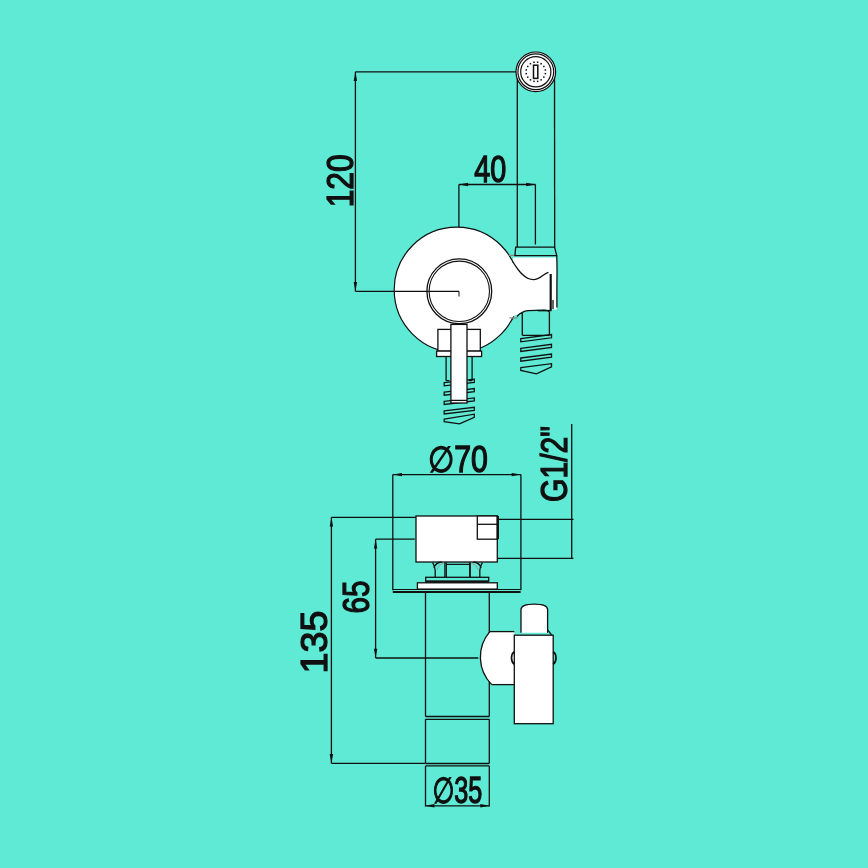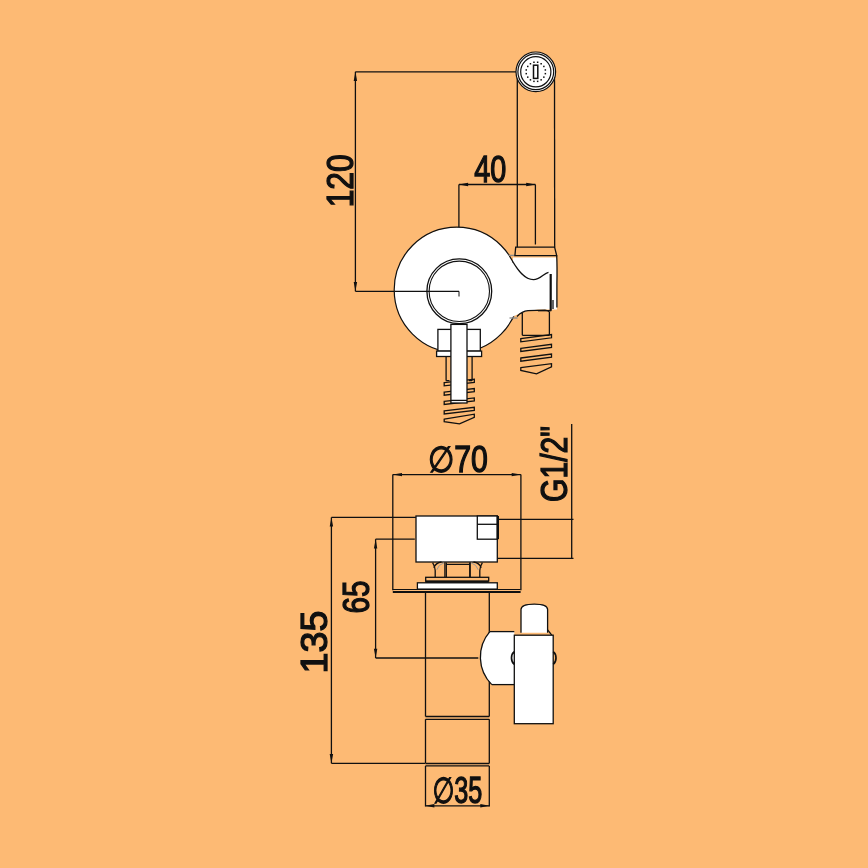--- a/index.html
+++ b/index.html
@@ -1,16 +1,16 @@
 <!DOCTYPE html>
 <html><head>
 <meta charset="utf-8">
 <style>
   html,body{margin:0;padding:0;background:#ffffff;}
-  .wrap{width:868px;height:868px;position:relative;background:#fdba74;overflow:hidden;}
+  .wrap{width:868px;height:868px;position:relative;background:#5eead4;overflow:hidden;}
   svg{position:absolute;left:0;top:0;}
   text{font-family:"Liberation Sans",sans-serif;fill:#101010;}
 </style>
 </head>
 <body>
 <div class="wrap">
 <svg width="868" height="868" viewBox="0 0 868 868" fill="none" stroke-linecap="butt">
 <g stroke="#101010" stroke-width="1.3" fill="none">
 
 <g>

